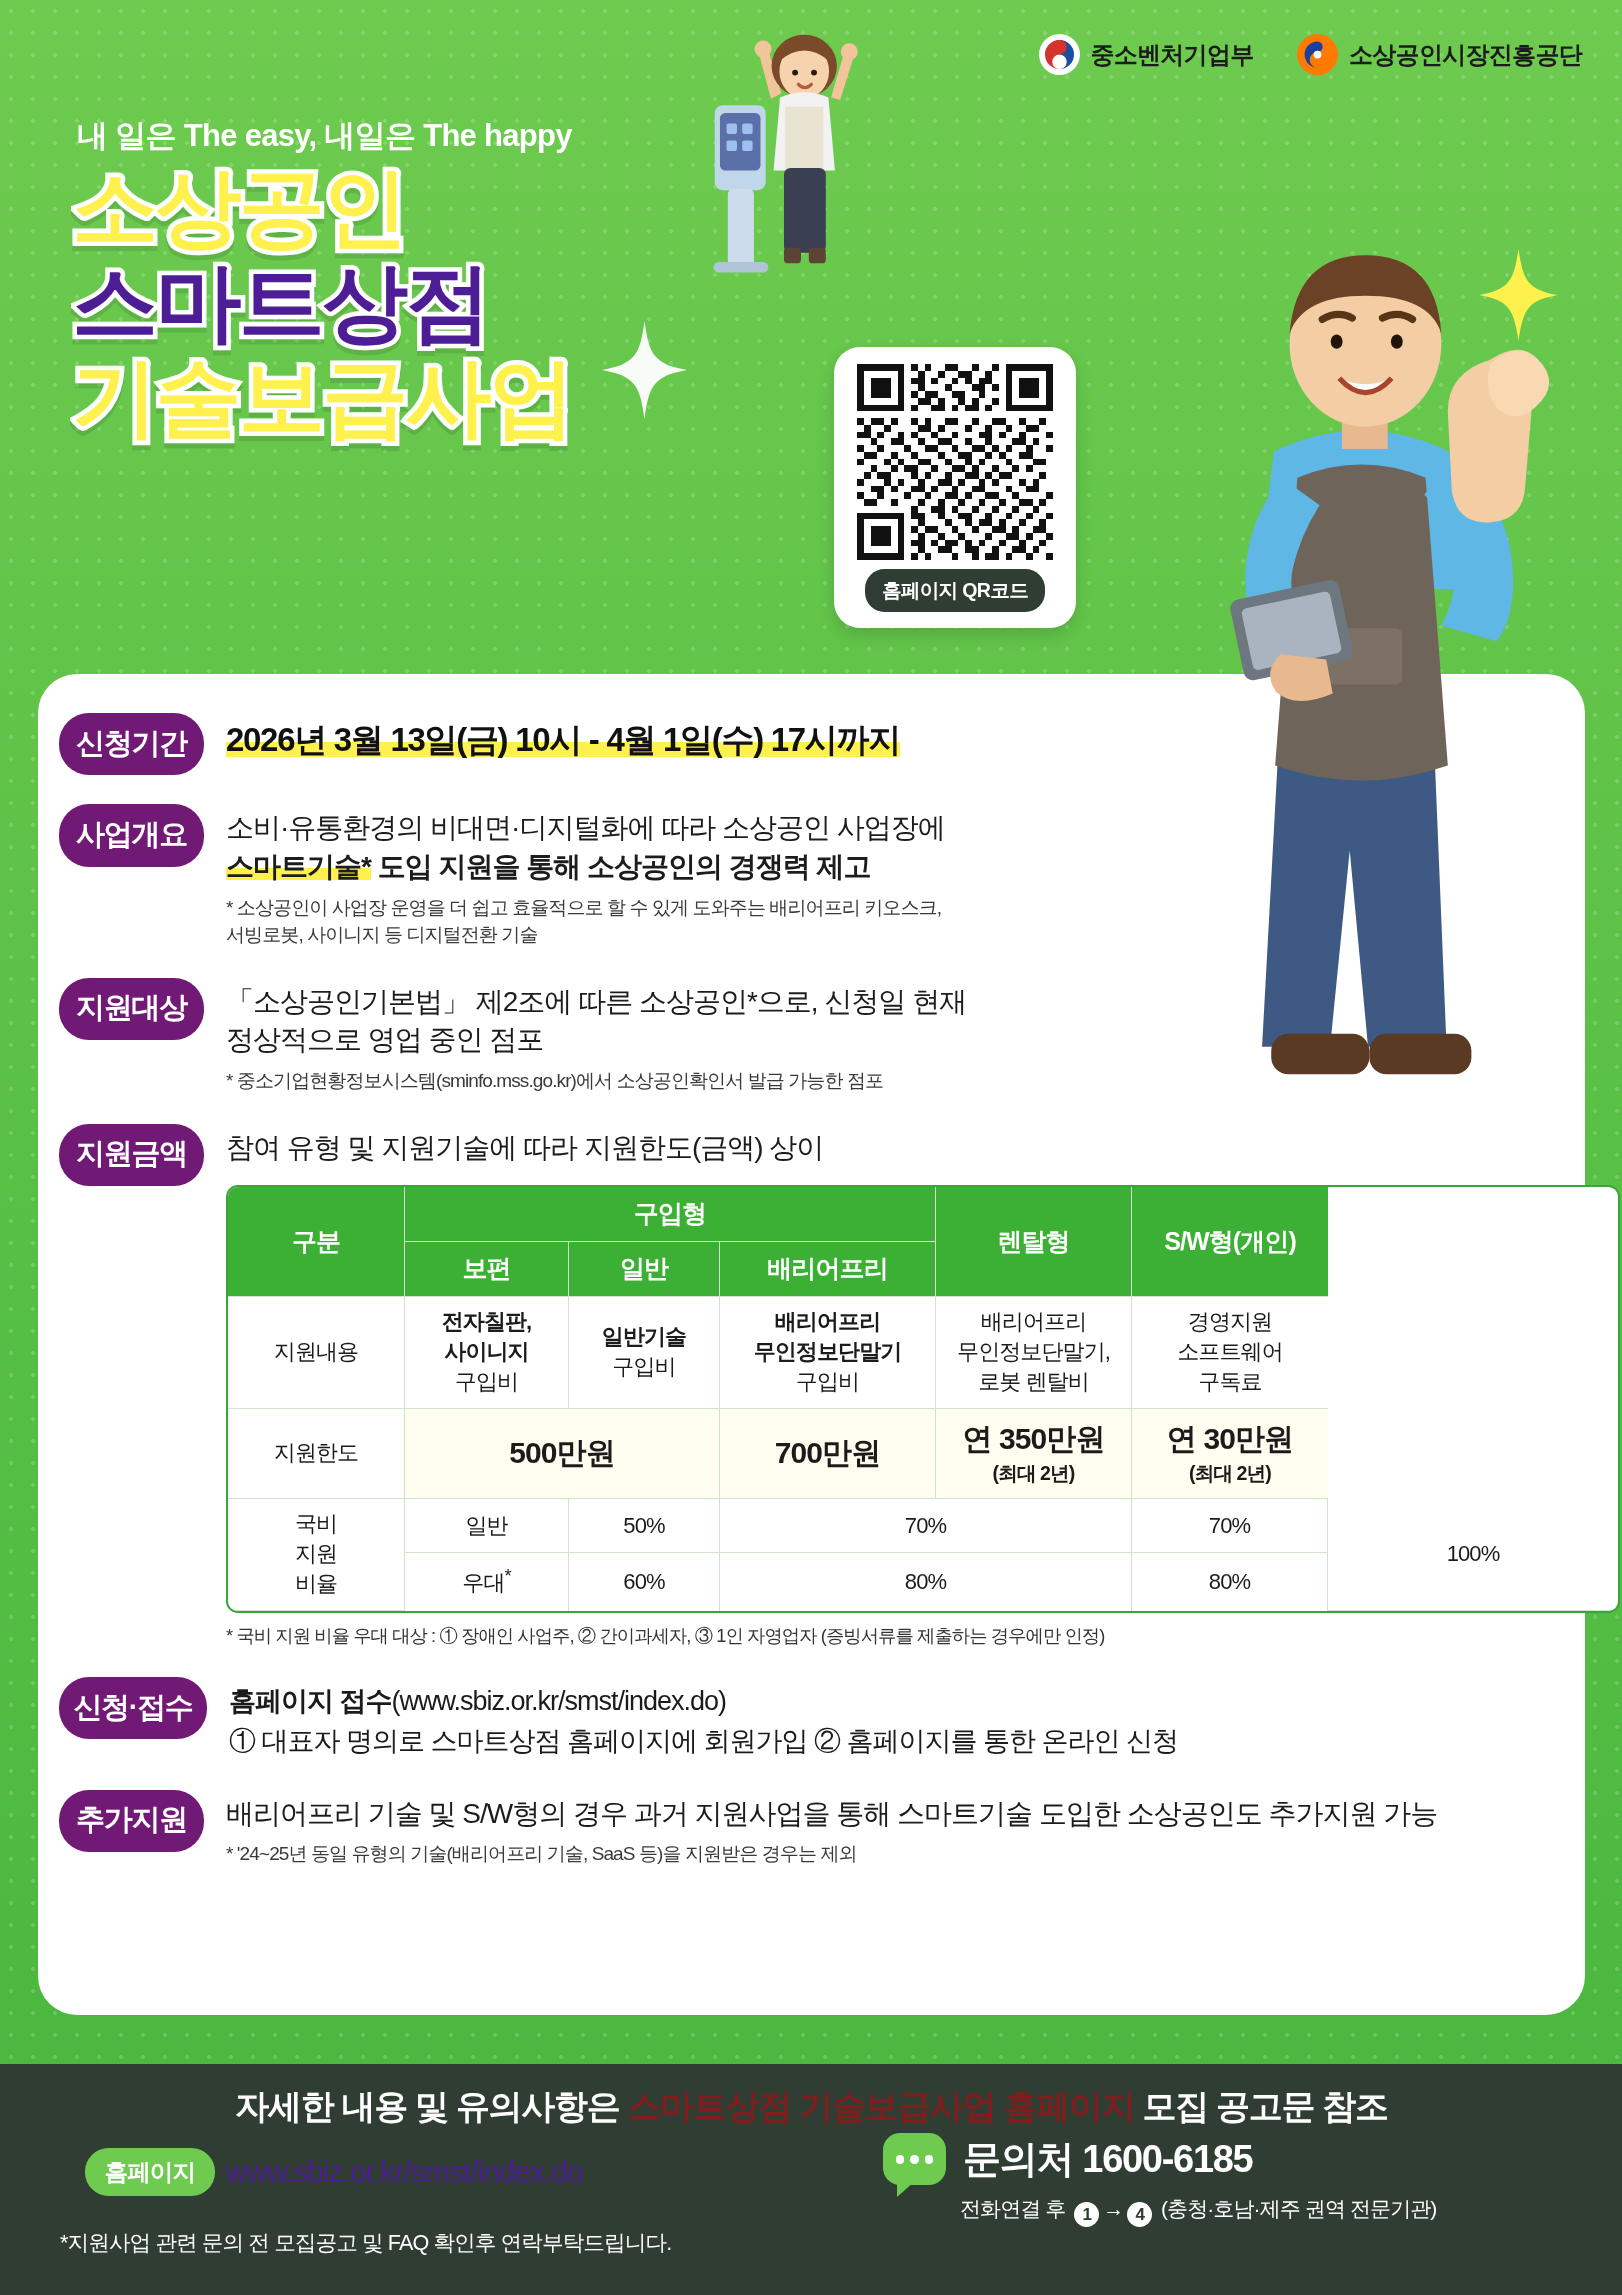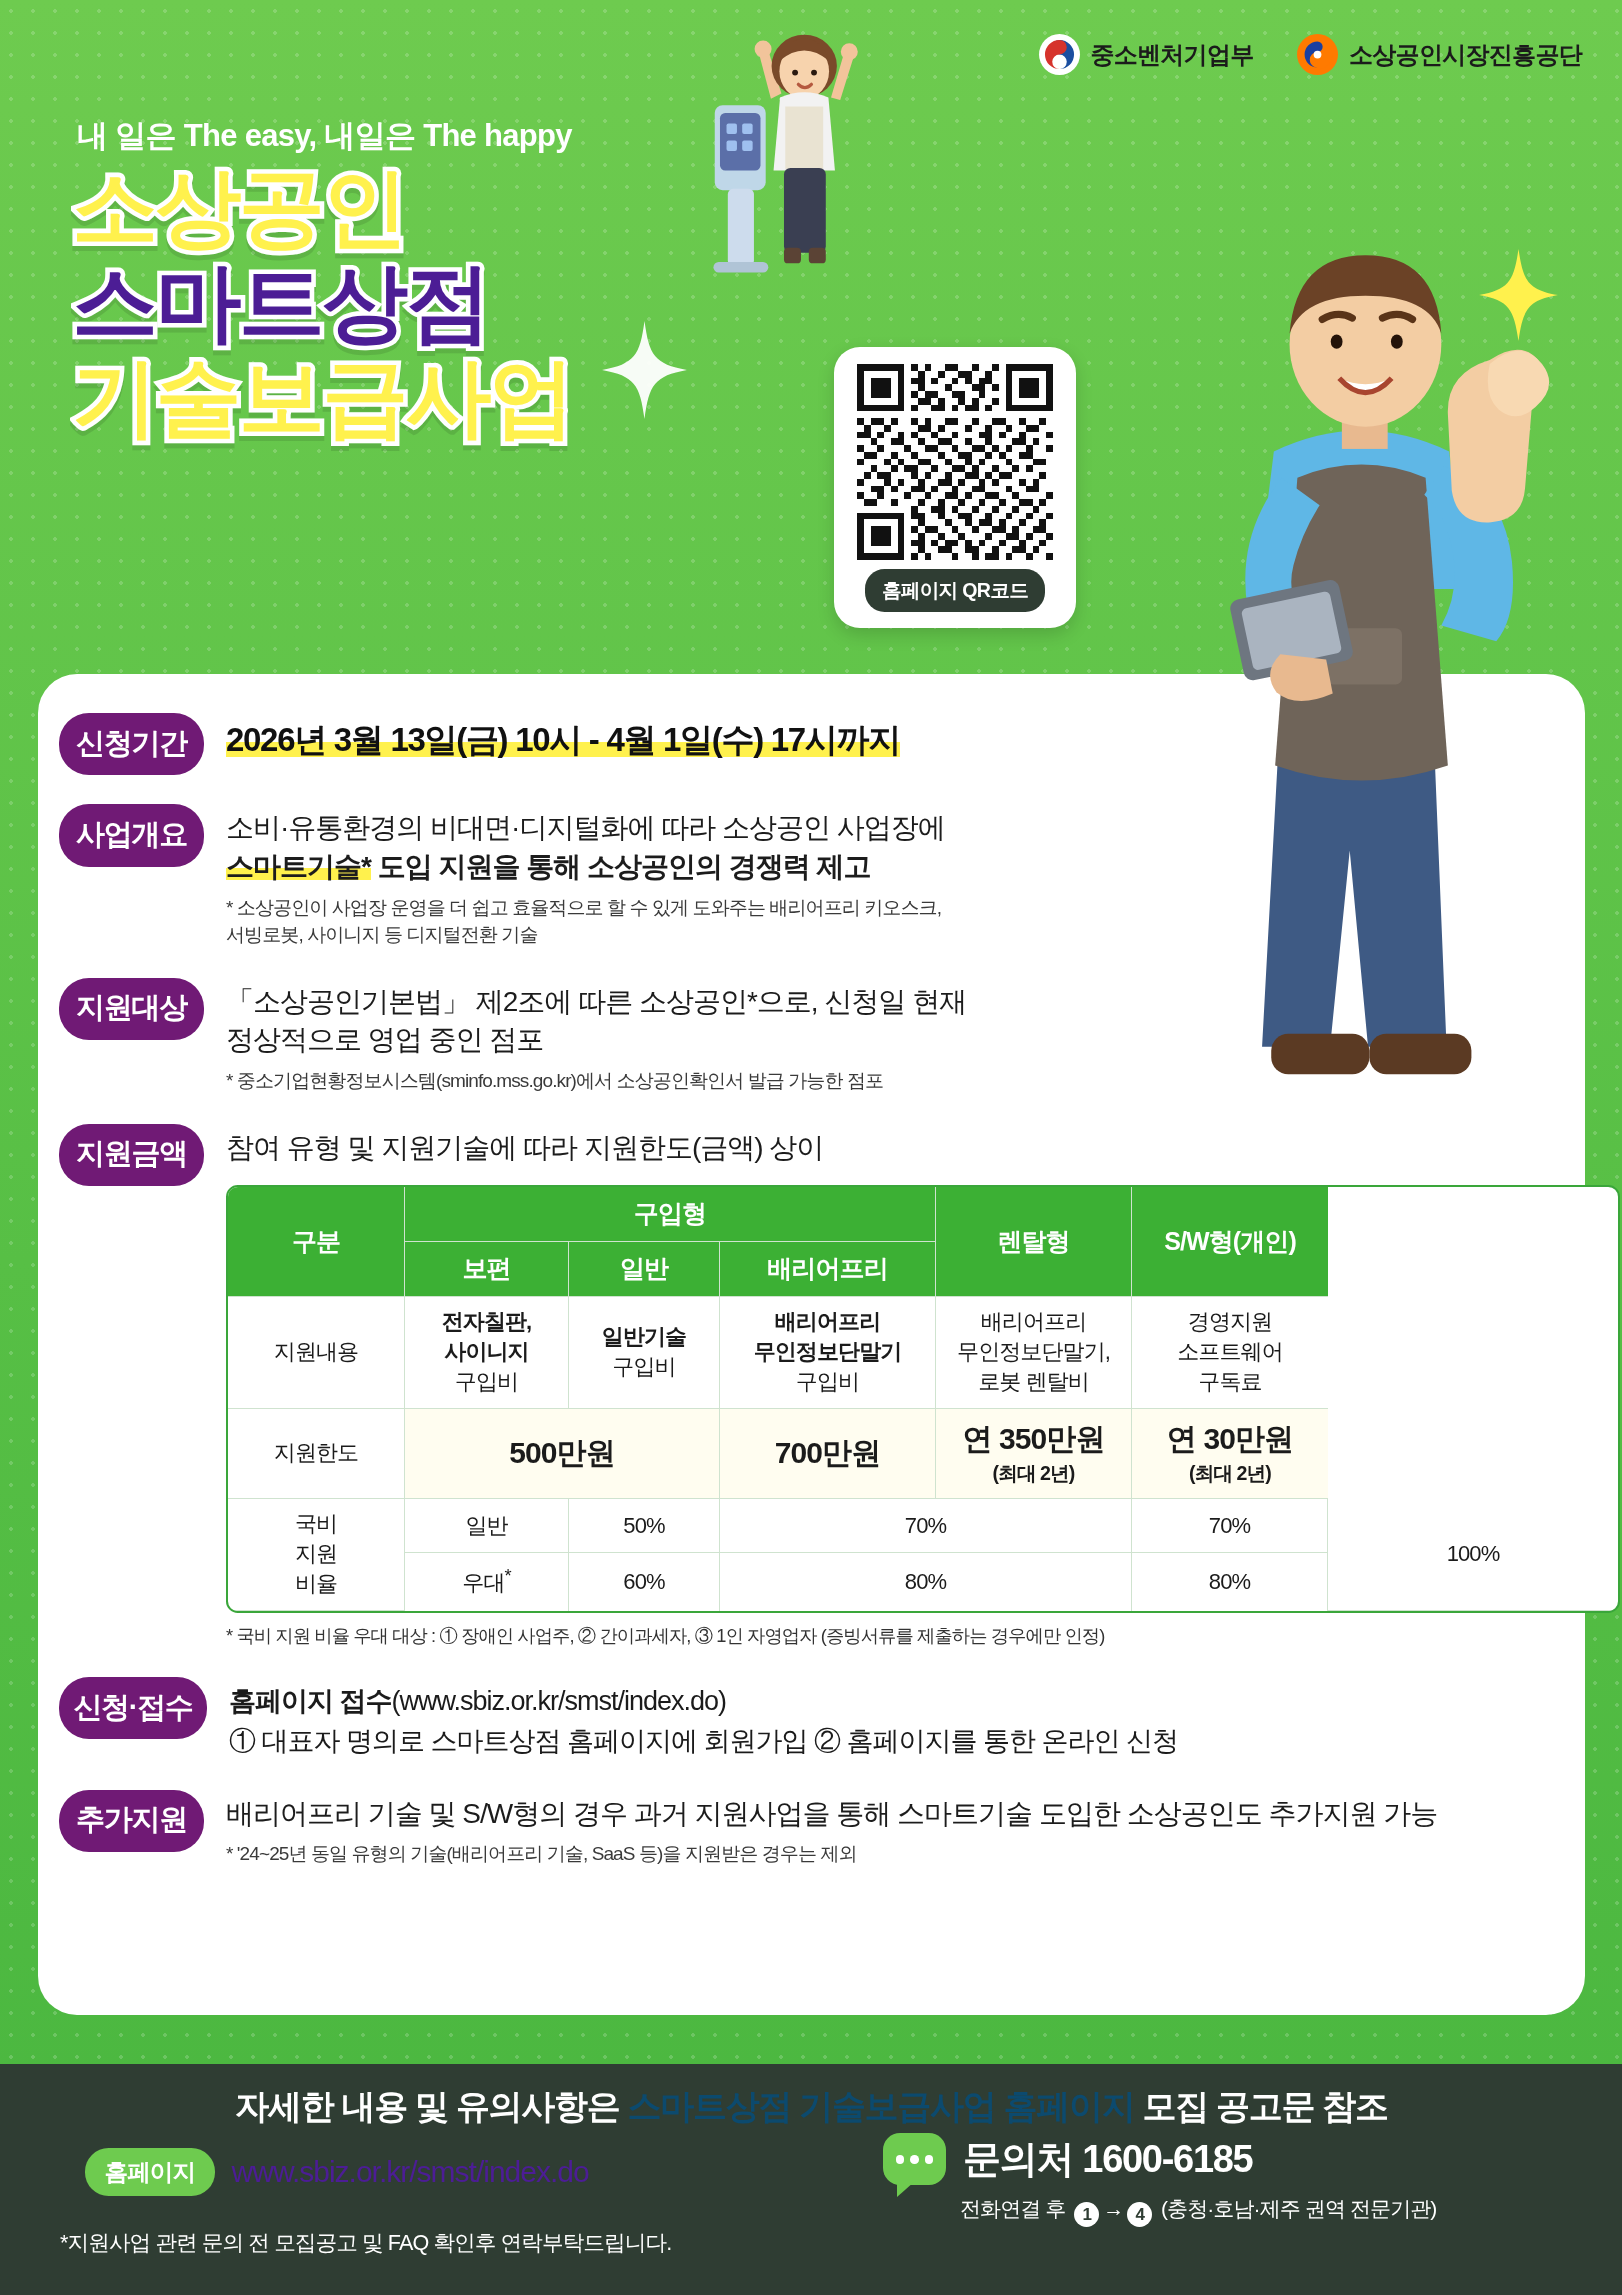--- a/index.html
+++ b/index.html
@@ -146,24 +146,24 @@
 
   .apply-line { font-size:27px; color:#1b1b1b; letter-spacing:-1px; line-height:1.45; }
   .apply-line b { font-weight:bold; }
 
   
   .f-head {
     position:absolute; left:0; bottom:165px; width:100%;
     text-align:center;
     font-size:34px; font-weight:bold; color:#ffffff; letter-spacing:-1.3px;
   }
-  .f-head .accent { color:#0c4a6e; }
+  .f-head .accent { color:#7f1d1d; }
   .f-row {
     position:absolute; bottom:99px; left:85px;
-    display:flex; align-items:center; gap:17px;
+    display:flex; align-items:center; gap:11px;
   }
   .pill {
     background:#6ecb4f; color:#ffffff; font-size:23.6px; font-weight:bold;
     padding:7.9px 19.6px; border-radius:23.6px; letter-spacing:-1px;
   }
   .f-url { font-size:30px; color:#4c1d95; letter-spacing:-1px; }
   .f-note {
     position:absolute; bottom:38px; left:60px;
     font-size:21.6px; color:#ffffff; letter-spacing:-0.9px;
   }

